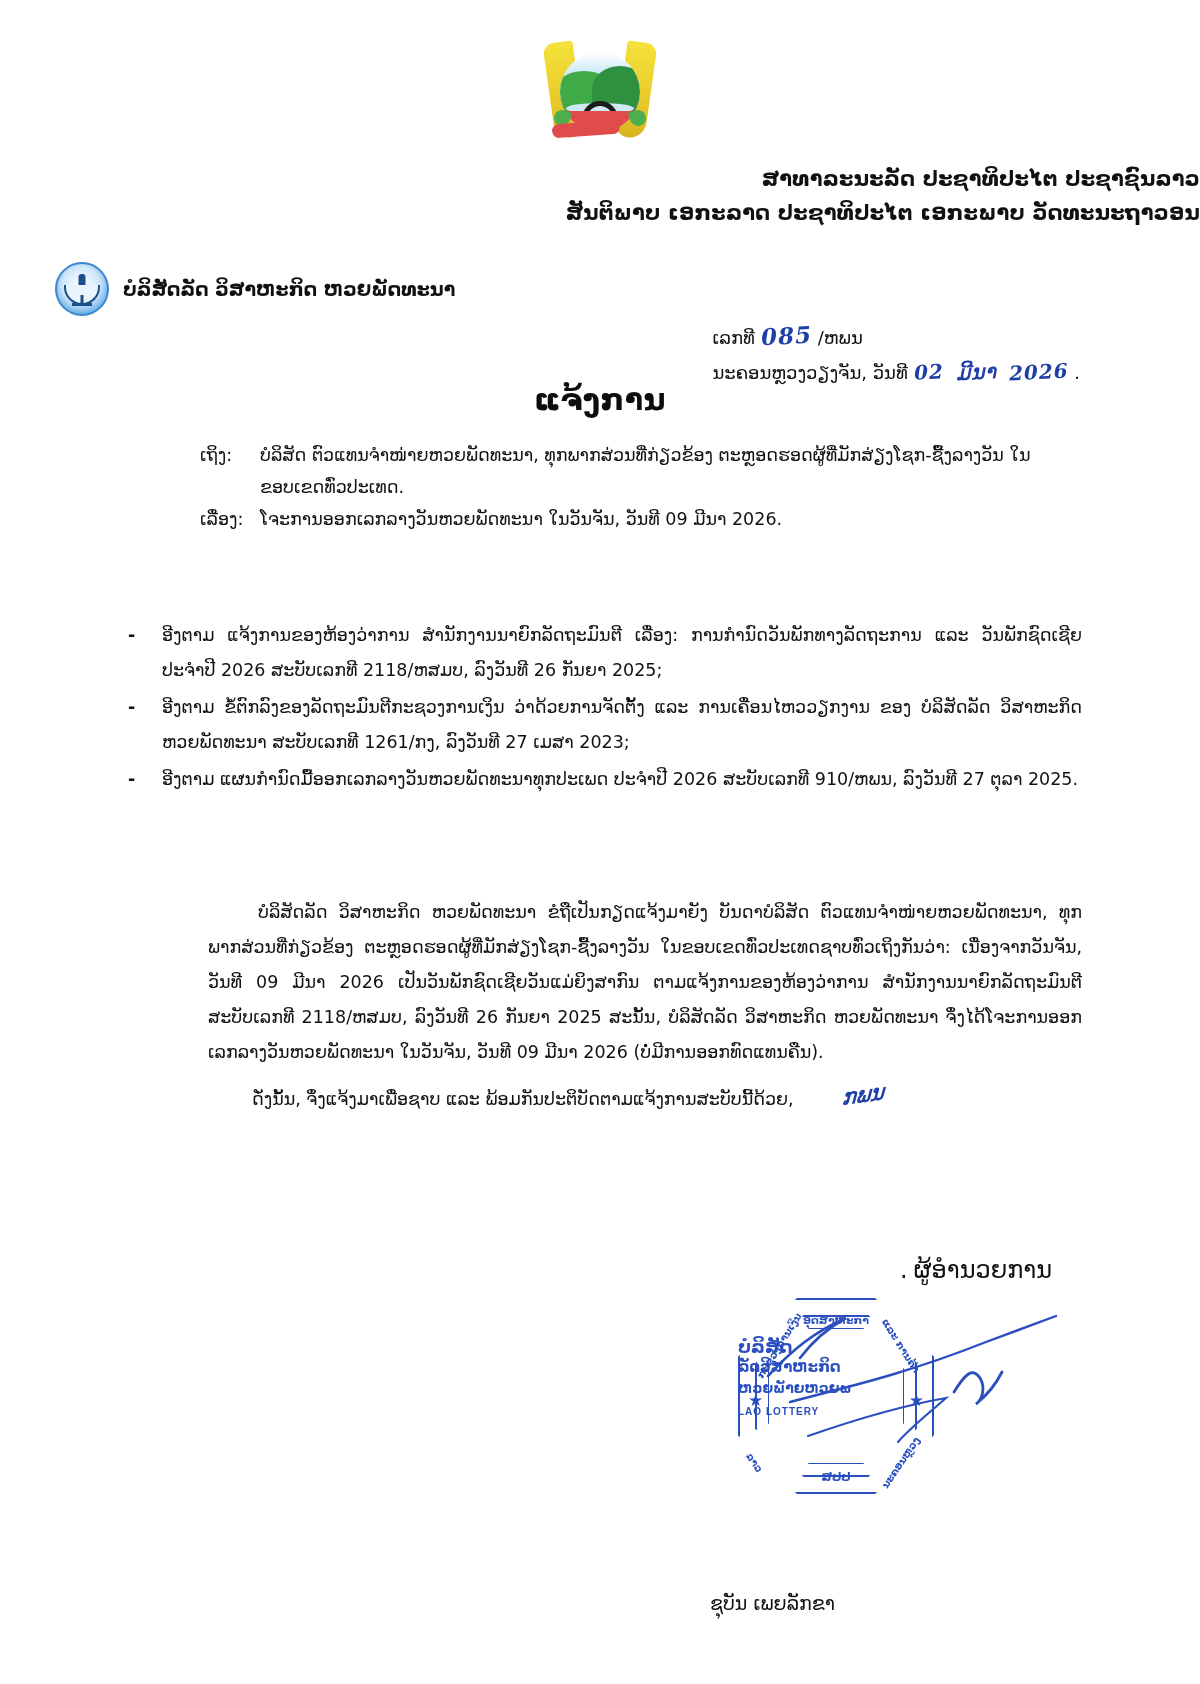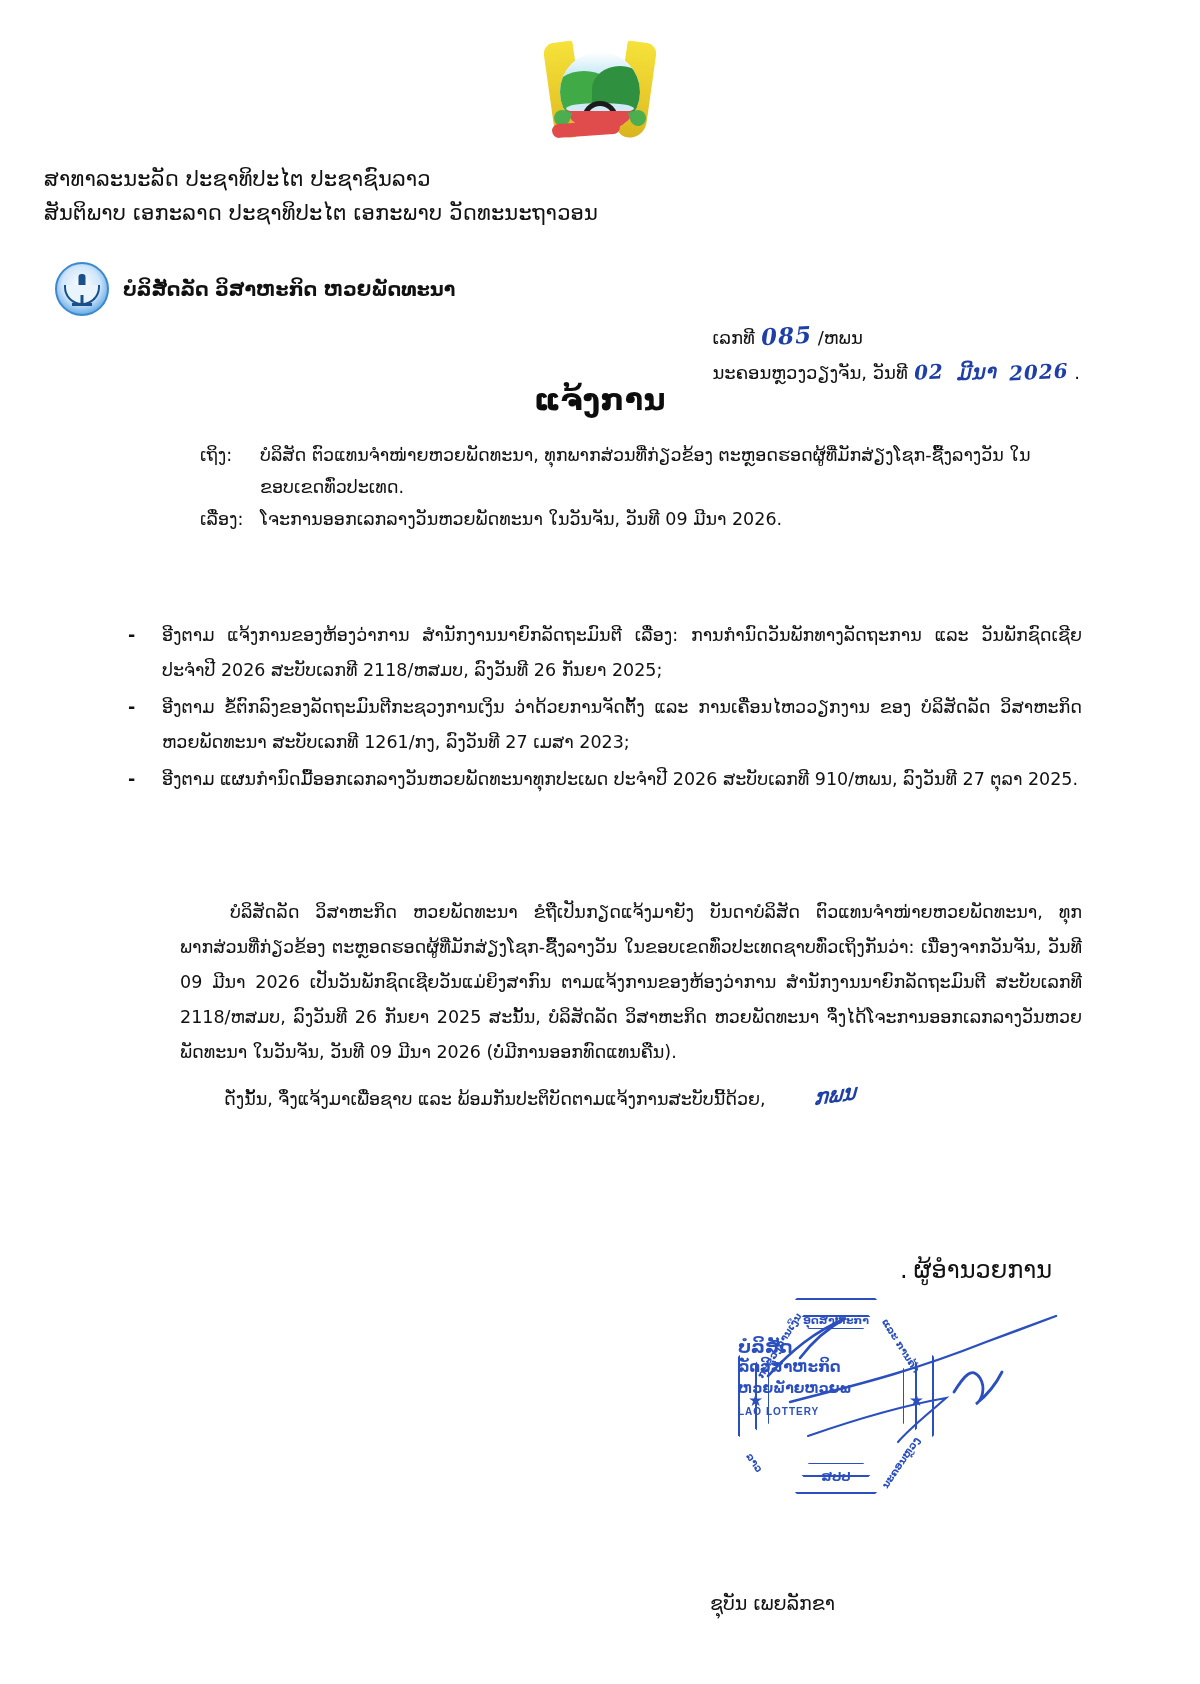--- a/index.html
+++ b/index.html
@@ -121,27 +121,26 @@
     border-radius: 50% 0 50% 50%;
   }
   .emblem .leaf-l { left: 8px; transform: rotate(20deg); }
   .emblem .leaf-r { right: 8px; transform: rotate(-20deg) scaleX(-1); }
 
   
   .natl {
     position: absolute;
     left: 0; right: 0;
     top: 162px;
-    text-align: left;
-    font-weight: normal;
+    text-align: right;
+    font-weight: bold;
     font-size: 21px;
     line-height: 34px;
     letter-spacing: 0.2px;
     color: #111;
-    margin-left: 44px;
   }
 
   
   .org-row {
     position: absolute;
     left: 55px;
     top: 262px;
     display: flex;
     align-items: center;
     gap: 14px;
@@ -278,21 +277,21 @@
     font-weight: bold;
   }
   .bullet-text {
     flex: 1 1 auto;
     text-align: justify;
   }
 
   
   .body-block {
     position: absolute;
-    left: 180px;
+    left: 208px;
     right: 118px;
     top: 895px;
     font-size: 17.5px;
     line-height: 35px;
     color: #111;
     text-align: justify;
   }
   .body-p { margin: 0 0 6px 0; text-indent: 0; }
   .body-p.indent { text-indent: 50px; }
   .closing {

